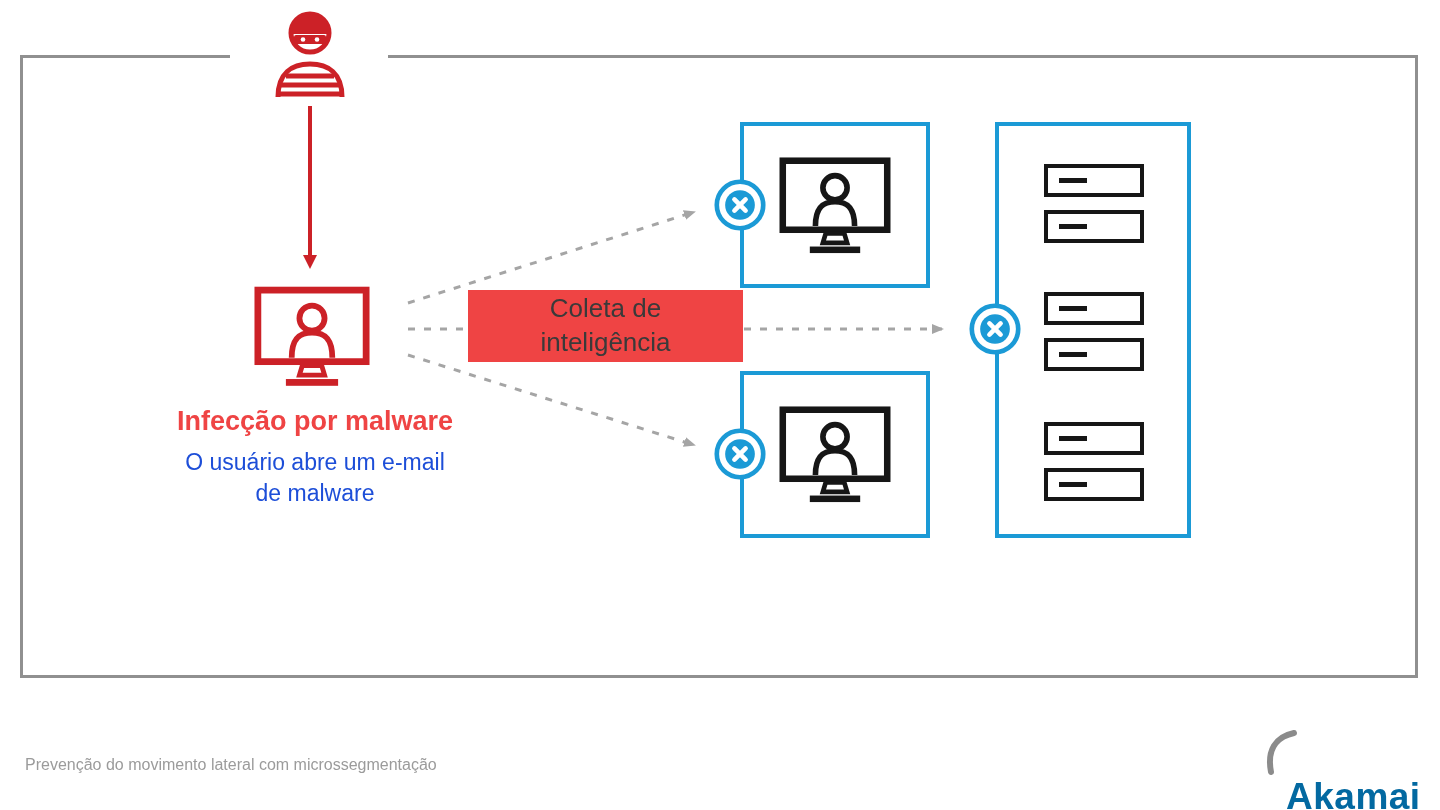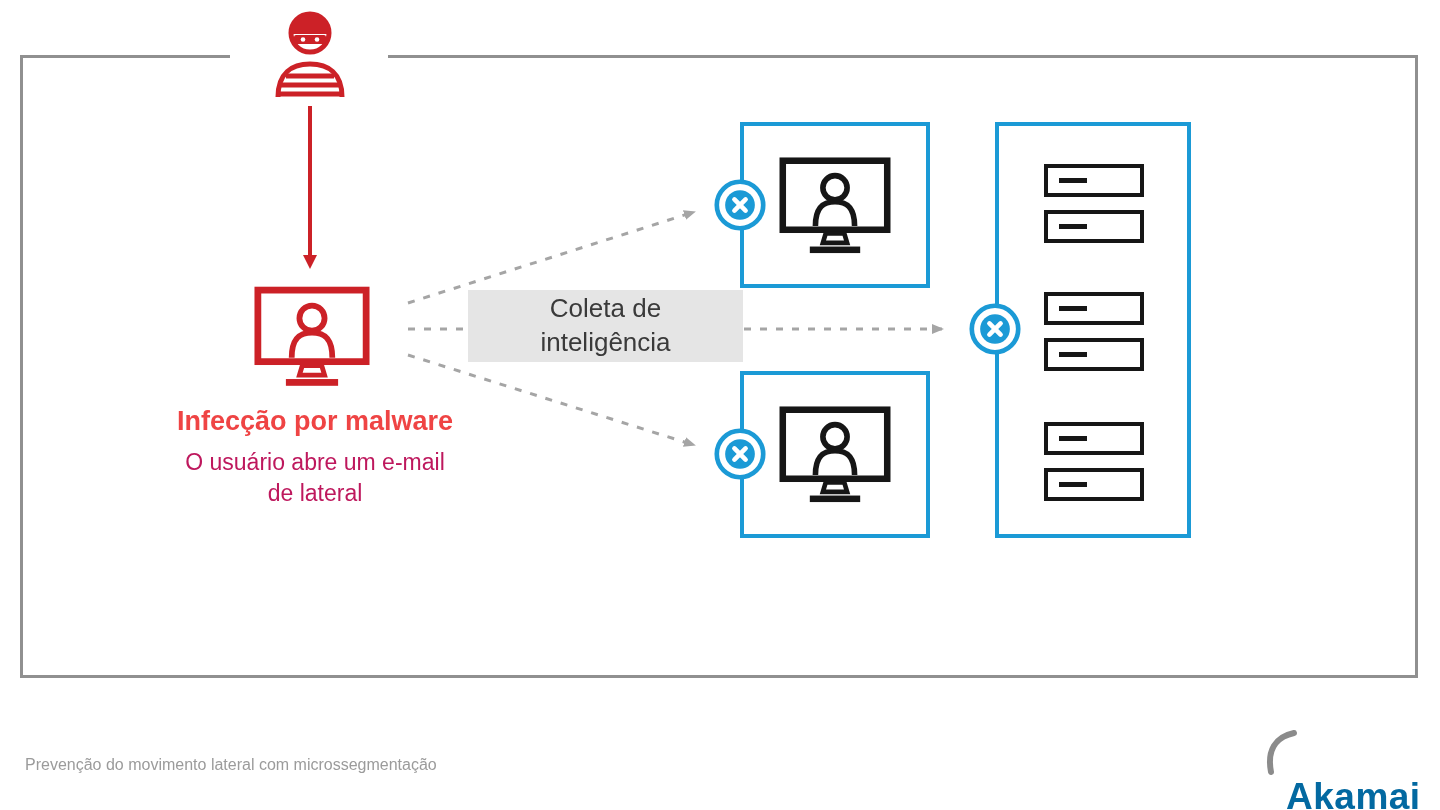--- a/index.html
+++ b/index.html
@@ -40,26 +40,26 @@
     position: absolute;
     text-align: center;
     color: #3c3c3c;
   }
   .infection-title {
     left: 110px; top: 406px; width: 410px;
     font-size: 27px; font-weight: 600; color: #ef4444;
   }
   .infection-subtitle {
     left: 110px; top: 447px; width: 410px;
-    font-size: 23px; line-height: 1.35; color: #be185d;
+    font-size: 23px; line-height: 1.35; color: #1d4ed8;
   }
   .collection-label {
     left: 468px; top: 290px; width: 275px;
     font-size: 26px; font-weight: 500; line-height: 1.3;
-    color: #3a3a3a; background: #e5e5e5; padding: 2px 0;
+    color: #3a3a3a; background: #ef4444; padding: 2px 0;
   }
   .blocked-label {
     left: 705px; top: 562px; width: 520px;
     font-size: 27px; font-weight: 600; line-height: 1.4; color: #2f2f2f;
   }
   .target-box {
     position: absolute;
     border: 4px solid #1b9ad6;
     box-sizing: border-box;
     background: #ffffff;
@@ -160,21 +160,21 @@
       <circle cx="60" cy="33" r="13" fill="none" stroke="#cc2127" stroke-width="6"></circle>
       <path d="M39,74 C39,53 48,48 60,48 C72,48 81,53 81,74" fill="none" stroke="#cc2127" stroke-width="6"></path>
       <path d="M50,82 L70,82 L73,92 L47,92 Z" fill="none" stroke="#cc2127" stroke-width="5"></path>
       <rect x="33" y="96" width="54" height="7" fill="#cc2127"></rect>
     </svg>
   </div>
 
   <div class="label infection-title">Infecção por malware</div>
   <div class="label infection-subtitle">
     <span>O usuário abre um e-mail</span><br>
-    <span>de lateral</span>
+    <span>de malware</span>
   </div>
 
   <div class="label collection-label">
     <span>Coleta de</span><br>
     <span>inteligência</span>
   </div>
 
   <div class="target-box box-upper">
     <svg width="112" height="97" viewBox="0 0 120 104">
       <rect x="4" y="4" width="112" height="74" fill="#ffffff" stroke="#161616" stroke-width="7"></rect>

